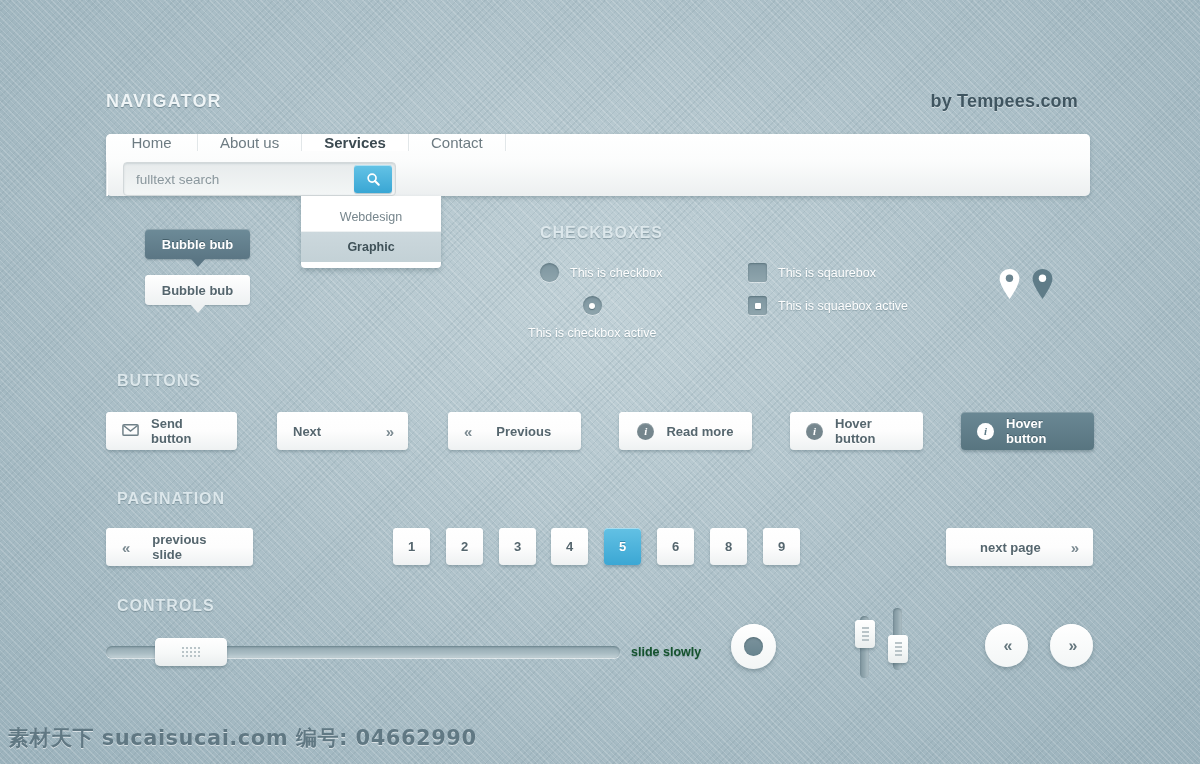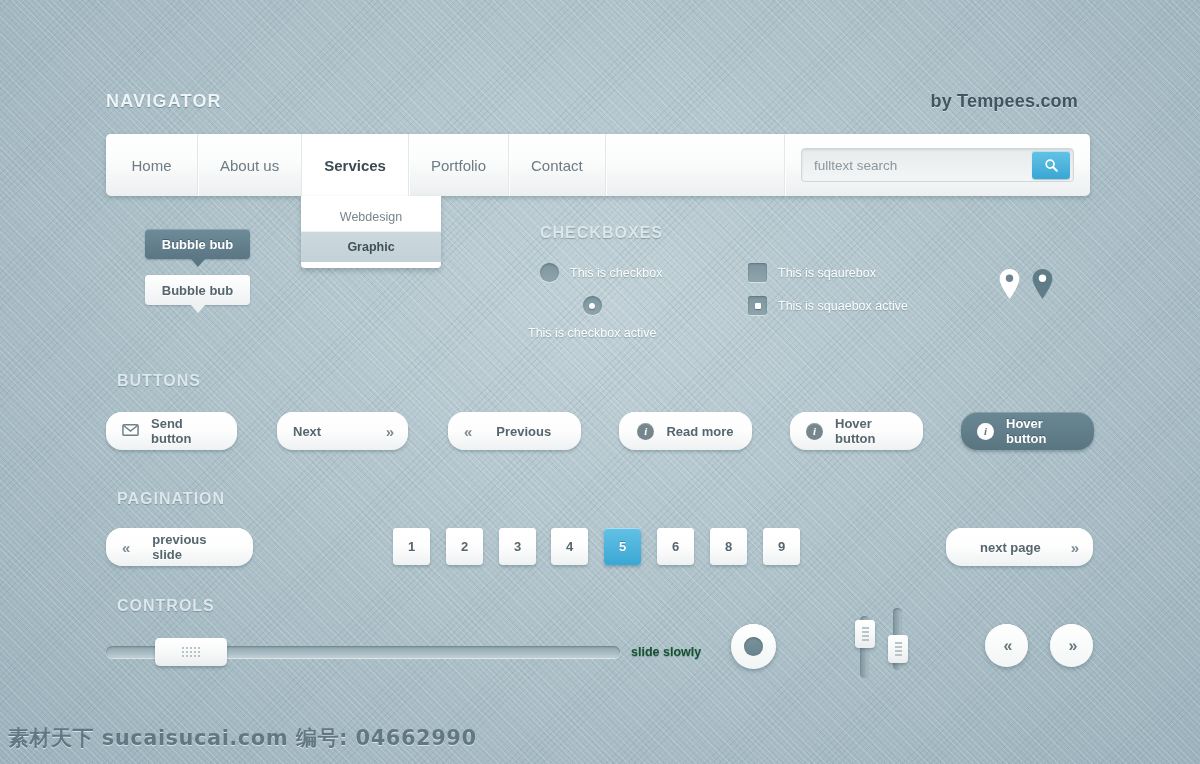--- a/index.html
+++ b/index.html
@@ -36,20 +36,21 @@
   }
 
   
   .navbar {
     position: absolute; left: 106px; top: 134px;
     width: 984px; height: 62px;
     display: flex; align-items: stretch;
     border-radius: 5px;
     background: linear-gradient(to bottom, #ffffff 0%, #fbfcfc 45%, #eceff0 100%);
     box-shadow: 0 2px 4px rgba(60,85,95,0.30), inset 0 1px 0 #ffffff;
+    flex-direction: column;
   }
   .nav-links { display: flex; align-items: stretch; }
   .nav-item {
     display: flex; align-items: center; justify-content: center;
     padding: 0 22px; min-width: 92px;
     font-size: 15px; color: #6d7b82;
     border-right: 1px solid #e2e7e9;
     box-shadow: 1px 0 0 #ffffff;
     cursor: pointer;
   }
@@ -160,21 +161,21 @@
   .cb-dot.sq { border-radius: 1px; }
 
   
   .pin { position: absolute; width: 23px; height: 32px; }
   .pin svg { display: block; }
 
   
   .btn {
     position: absolute; height: 38px;
     display: flex; align-items: center; justify-content: center; gap: 12px;
-    border-radius: 16px; cursor: pointer;
+    border-radius: 4px; cursor: pointer;
     font-size: 13px; font-weight: bold;
     background: linear-gradient(to bottom, #ffffff 0%, #fdfdfd 50%, #eef1f2 100%);
     color: #55666e; text-shadow: 0 1px 0 #ffffff;
     box-shadow: 0 2px 3px rgba(60,85,95,0.3), inset 0 1px 0 #ffffff;
     padding: 0 16px;
   }
   .btn.dark {
     background: linear-gradient(to bottom, #6a8894 0%, #587580 100%);
     color: #ffffff; text-shadow: 0 -1px 0 rgba(45,70,80,0.55);
     box-shadow: 0 2px 3px rgba(55,80,90,0.35), inset 0 1px 0 rgba(255,255,255,0.2);
@@ -289,21 +290,20 @@
 <div id="stage">
 
   <div class="brand-left">NAVIGATOR</div>
   <div class="brand-right">by Tempees.com</div>
 
   <div class="navbar">
     <div class="nav-links">
       <div class="nav-item">Home</div>
       <div class="nav-item">About us</div>
       <div class="nav-item nav-open">Services</div>
-      <div class="nav-item">Portfolio</div>
       <div class="nav-item">Contact</div>
     </div>
     <div class="nav-spacer"></div>
     <div class="search-wrap">
       <div class="search-box">
         <input class="search-input" type="text" placeholder="fulltext search" style="">
         <button class="search-btn">
           <span>
             <svg width="15" height="15" viewBox="0 0 16 16">
               <circle cx="6.5" cy="6.5" r="4.2" fill="none" stroke="#ffffff" stroke-width="1.8"></circle>

